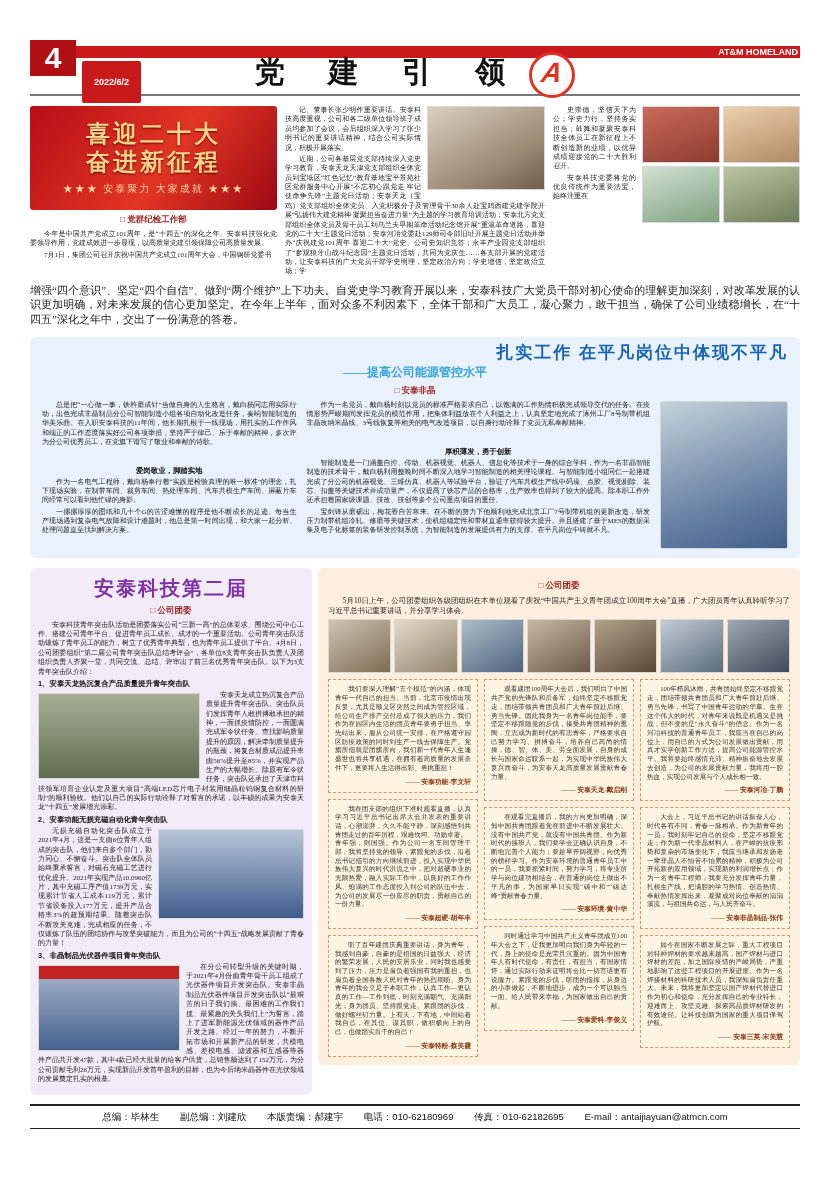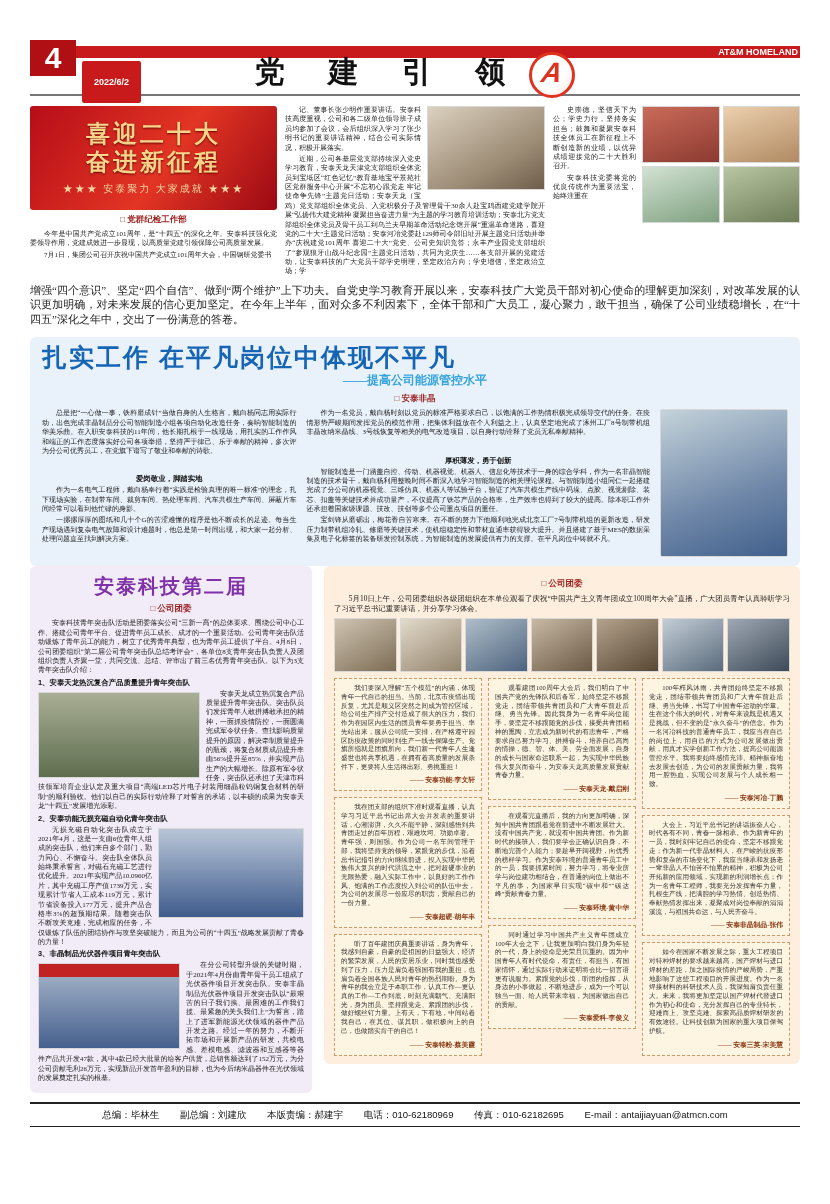--- a/index.html
+++ b/index.html
@@ -45,31 +45,31 @@
               background:linear-gradient(150deg,#dbd1bf,#9c8b75 65%,#6e5d49);}
   .s1grid{float:right;width:158px;margin:0 0 4px 6px;display:grid;grid-template-columns:1fr 1fr;gap:3px;}
   .s1grid .photo{height:57px;}
   .g1{background:linear-gradient(160deg,#ca6b5a,#8c3a30);}
   .g2{background:linear-gradient(160deg,#ecd0ae,#b08a62);}
   .g3{background:linear-gradient(160deg,#d2e2d2,#7fa080);}
   .g4{background:linear-gradient(160deg,#bac6a2,#6d7d58);}
   .s1bottom p{font-size:11px;line-height:1.34;text-align:justify;margin:4px 0 0;color:#222;}
   
   .sec2{margin-top:10px;background:#e9f2fb;border-radius:6px;padding:7px 12px 9px;}
-  .sec2 .t{color:#1664b4;font-family:"Liberation Sans",sans-serif;font-weight:bold;font-size:25px;
-           text-align:left;letter-spacing:2px;line-height:1.1;}
+  .sec2 .t{color:#1664b4;font-family:"Liberation Sans",sans-serif;font-weight:bold;font-size:17px;
+           text-align:right;letter-spacing:2px;line-height:1.1;}
   .sec2 .st{color:#35a4da;text-align:center;font-size:12px;font-weight:bold;margin-top:1px;}
   .sec2 .cols{display:flex;gap:10px;margin-top:3px;}
   .s2c1{flex:1;}
   .s2c2{flex:1.35;}
   .sec2 .sh{text-align:center;margin-top:18px;}
   .ph-worker{flex:0 0 128px;height:148px;border-radius:2px;align-self:flex-start;
              background:linear-gradient(160deg,#c4d3da,#6f87a8 60%,#41608c);}
   
-  .sec34{display:flex;gap:12px;align-items:flex-start;}
+  .sec34{display:flex;gap:6px;margin-top:10px;align-items:flex-start;}
   .sec3{width:282px;flex:0 0 282px;background:#f2ecf8;border-radius:6px;padding:8px;box-sizing:border-box;}
   .sec3 .t{color:#8031a8;text-align:center;font-weight:bold;font-family:"Liberation Sans",sans-serif;
            font-size:20px;line-height:1.25;letter-spacing:2px;}
   .ph-green{float:left;width:162px;height:86px;margin:2px 6px 2px 0;background:linear-gradient(#a9ae94,#5f6e4f);}
   .ph-blue1{float:right;width:146px;height:90px;margin:2px 0 2px 6px;background:linear-gradient(#b9c6d8,#3f5c8c);}
   .ph-blue2{float:left;width:142px;height:86px;margin:2px 6px 2px 0;position:relative;
             background:linear-gradient(#aab8cc,#46618e);}
   .ph-blue2 .stripe{position:absolute;top:0;left:0;right:0;height:13px;background:#c32222;}
   .sec4{flex:1;background:#fdeedd;border-radius:6px;padding:8px 10px;box-sizing:border-box;}
   .s4head{display:flex;align-items:center;gap:10px;}

